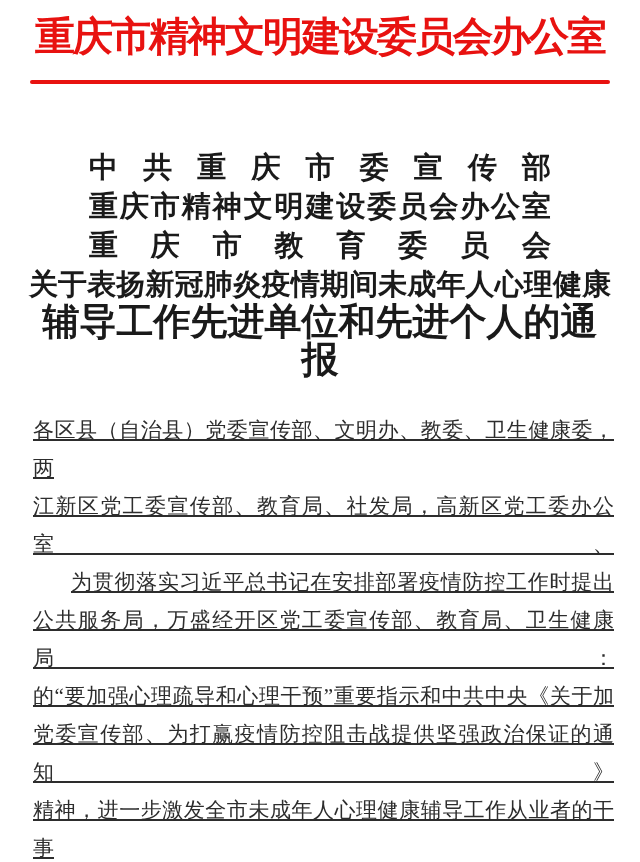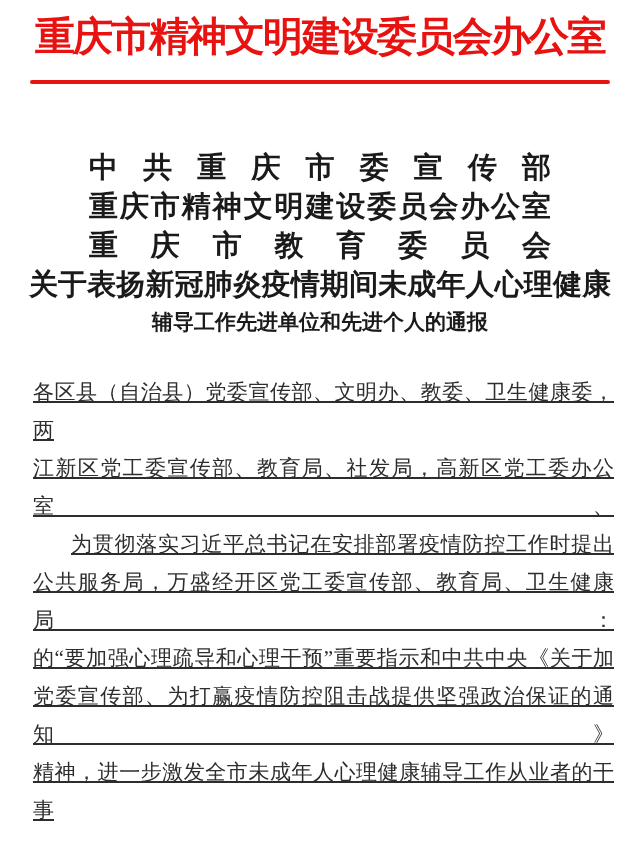--- a/index.html
+++ b/index.html
@@ -57,21 +57,21 @@
     margin: 0 auto;
   }
   .subject-line-justify {
     font-size: 29px;
     line-height: 38px;
     text-align: justify;
     text-align-last: justify;
     text-justify: inter-character;
   }
   .subject-line-center {
-    font-size: 21px;
+    font-size: 37px;
     line-height: 38px;
     text-align: center;
     letter-spacing: 0px;
   }
   
   .doc-body {
     margin-top: 32px;
     padding: 0 26px 0 33px;
     color: var(--body-color, #2d2d2d);
     font-size: 21px;

